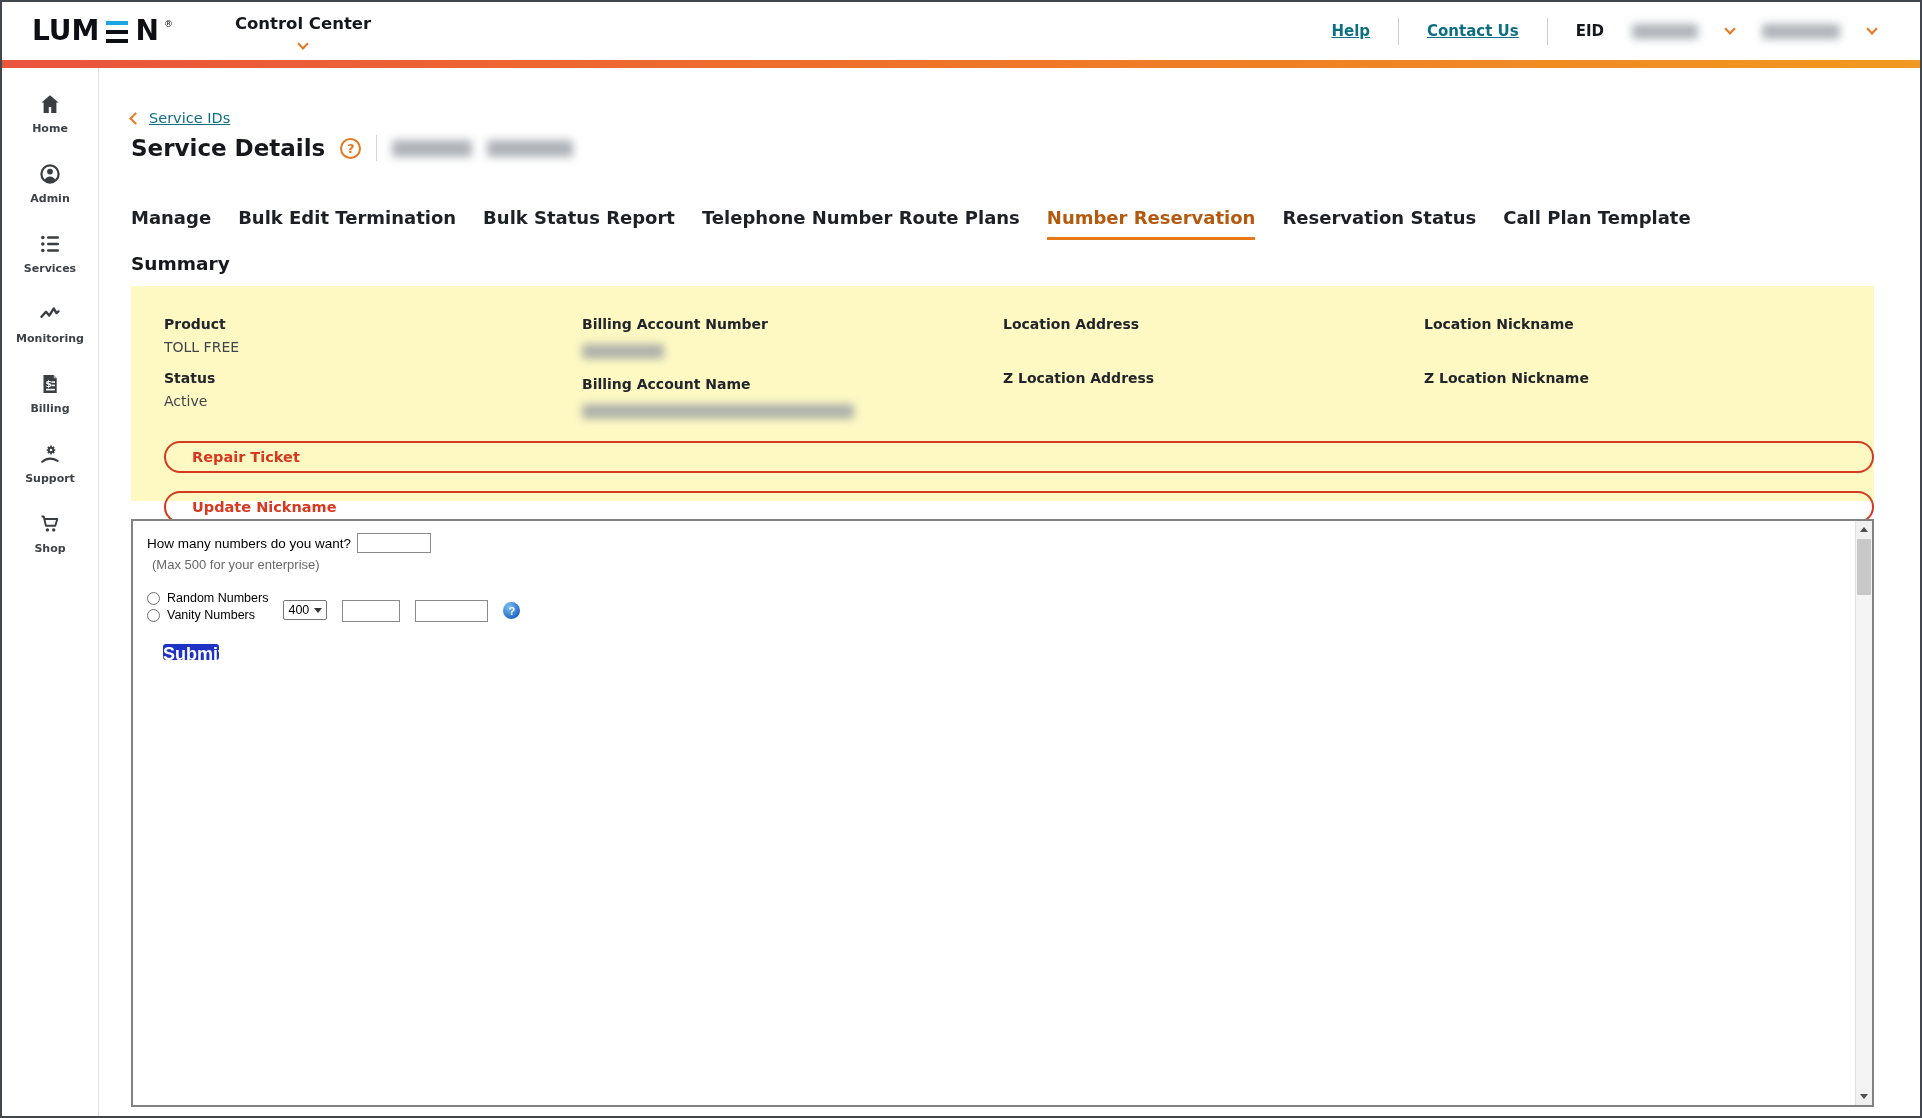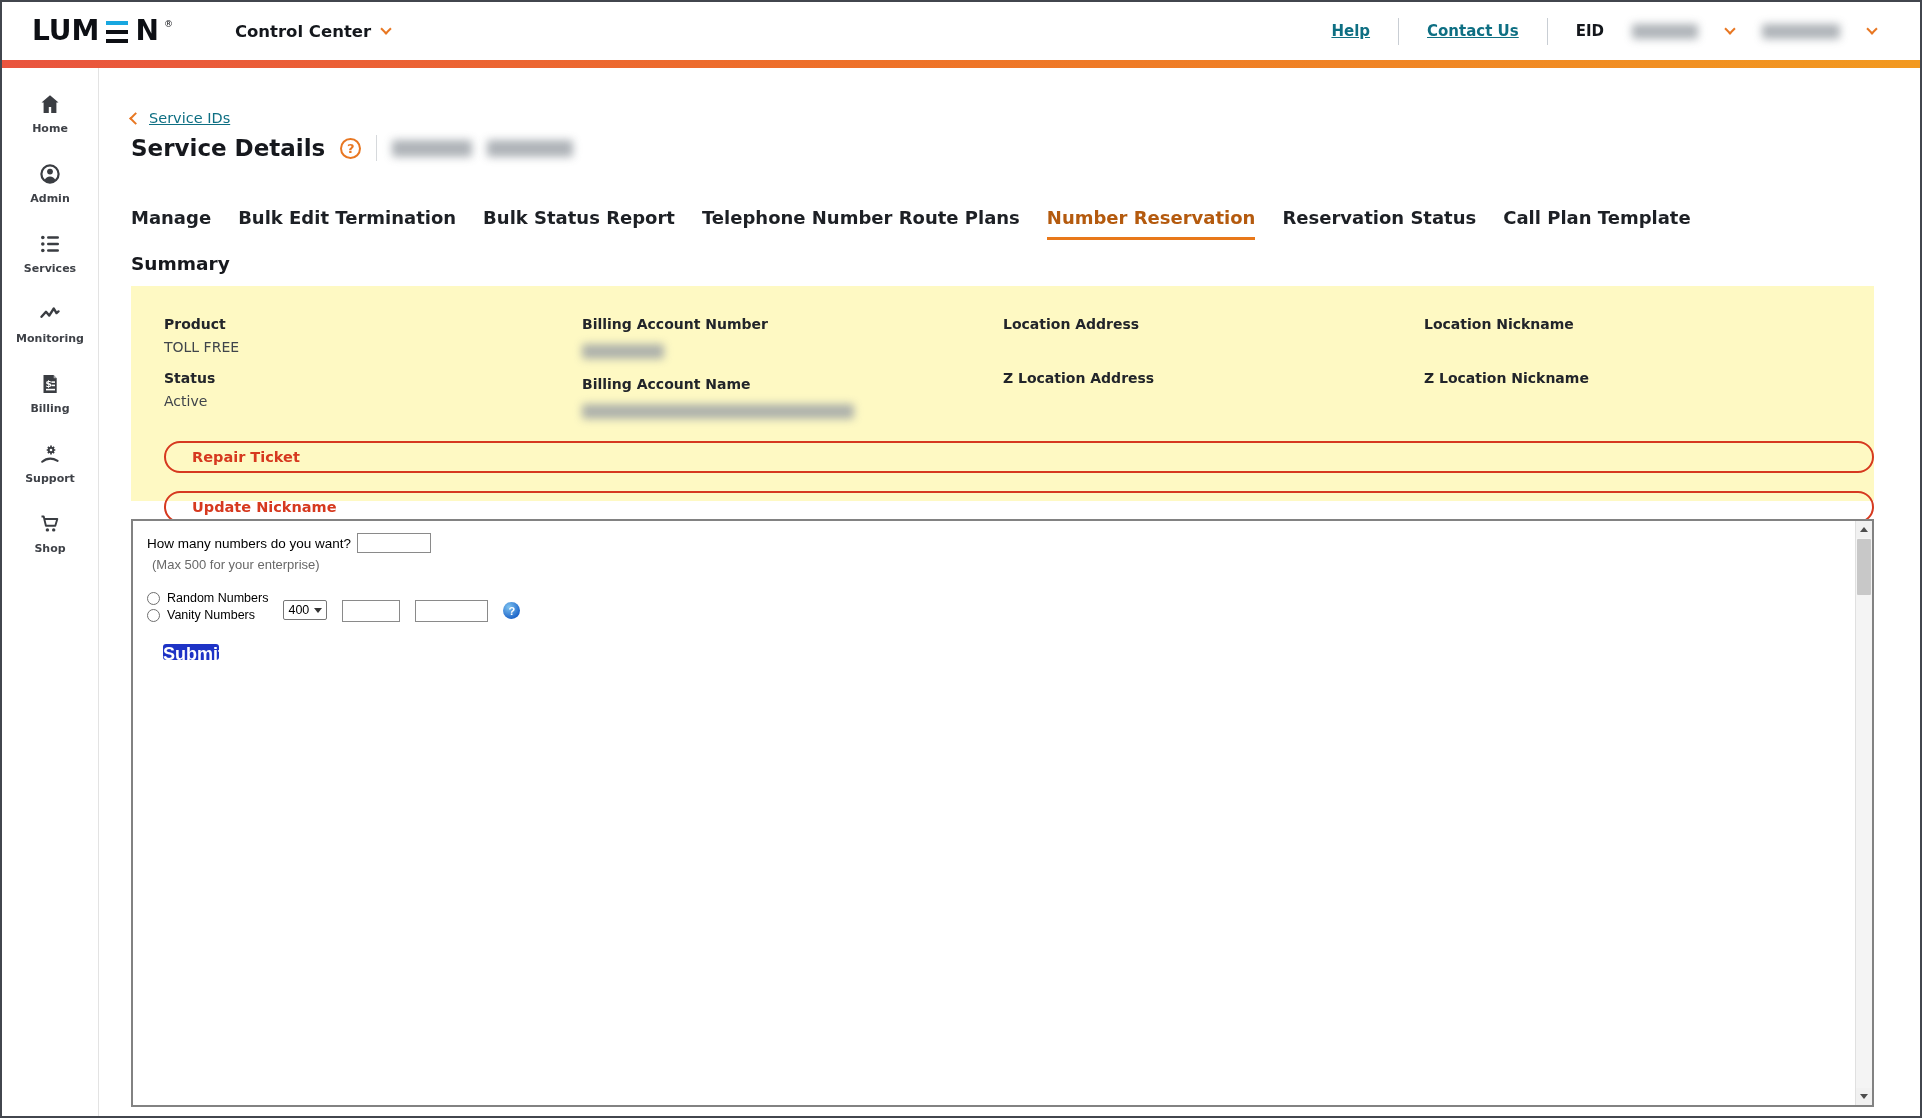--- a/index.html
+++ b/index.html
@@ -8,21 +8,21 @@
   .window { width:1922px; height:1118px; background:#fff; border:2px solid #42464d; overflow:hidden; display:flex; flex-direction:column; }
 
   
   .topbar { height:58px; display:flex; align-items:center; padding-left:30px; background:#fff; flex:none; }
   .logo { display:flex; align-items:center; gap:7px; }
   .logo .lt { font-size:28px; font-weight:bold; color:#0d0f14; line-height:1; }
   .logo .e-mark { display:inline-flex; flex-direction:column; gap:4.5px; width:22px; margin-top:2px; }
   .logo .e-mark i { display:block; height:4.5px; background:#0d0f14; }
   .logo .e-mark i.blue { background:#18a7e0; }
   .logo .reg { font-size:9px; color:#0d0f14; align-self:flex-start; margin-top:2px; margin-left:-2px; }
-  .app-name { margin-left:62px; font-size:16.5px; font-weight:bold; color:#14171c; display:flex; align-items:center; gap:11px; }
+  .app-name { margin-left:62px; font-size:16.5px; font-weight:bold; color:#14171c; display:flex; align-items:center; gap:11px;flex-direction:column; }
   .chev-down { width:8px; height:8px; border-right:2.5px solid #e87722; border-bottom:2.5px solid #e87722; transform:rotate(45deg); margin-top:-4px; }
   .chev-left { width:9px; height:9px; border-left:2.5px solid #e87722; border-bottom:2.5px solid #e87722; transform:rotate(45deg); }
   .top-right { margin-left:auto; display:flex; align-items:center; gap:28px; padding-right:44px; }
   .top-link { color:#0e6f83; font-size:15px; font-weight:bold; text-decoration:underline; cursor:pointer; }
   .vdiv { width:1px; height:27px; background:#c9ced4; }
   .eid-label { font-size:15px; font-weight:bold; color:#14171c; }
   .blur-chip { background:#9aa0a6; filter:blur(4px); border-radius:2px; opacity:.8; }
   .chip-eid1 { width:66px; height:15px; }
   .chip-eid2 { width:78px; height:15px; }
   .brand-bar { height:8px; flex:none; background:linear-gradient(90deg,#e9543e 0%,#ee7129 45%,#f29920 100%); }

